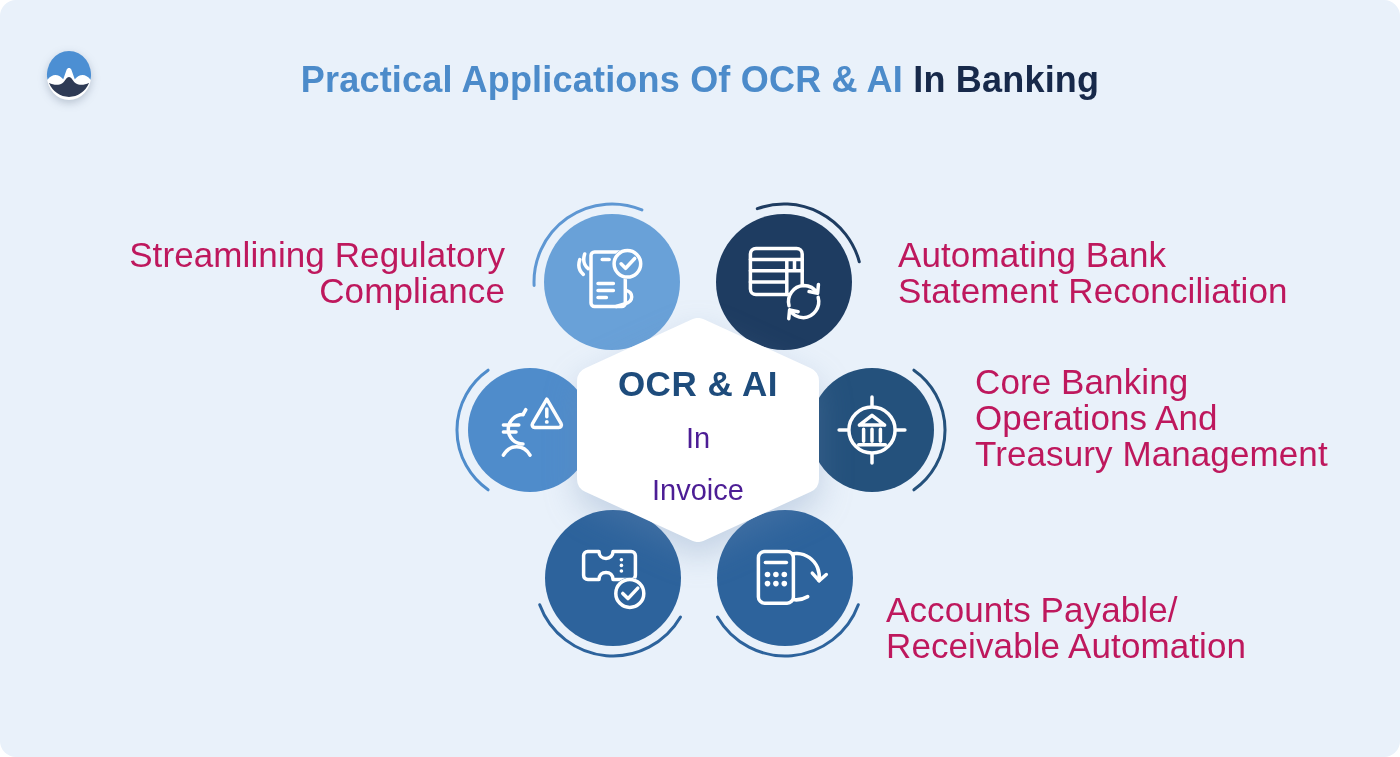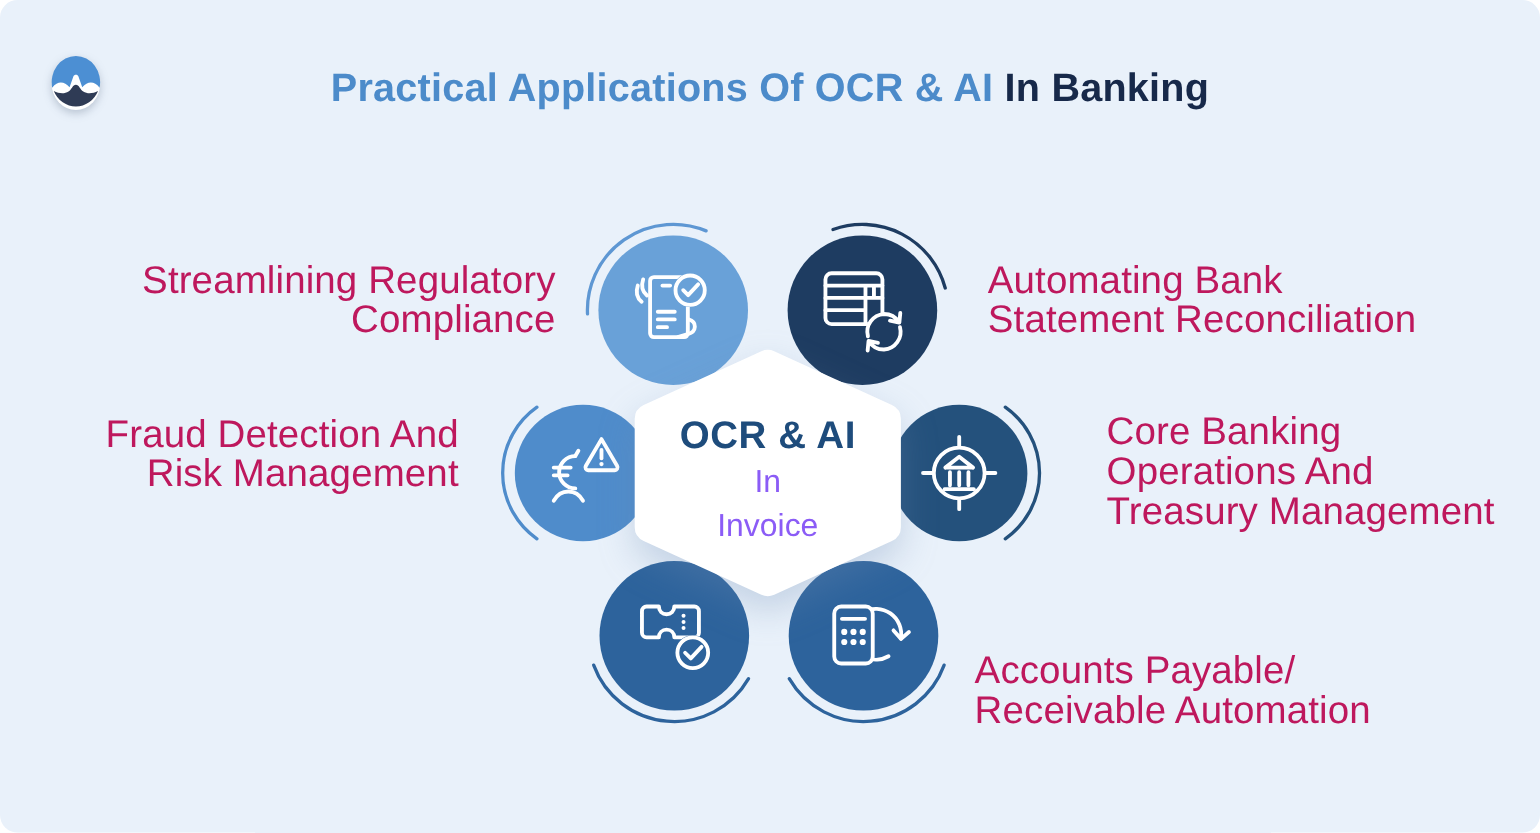--- a/index.html
+++ b/index.html
@@ -20,29 +20,29 @@
   .node .arc{fill:none;stroke:var(--arc);stroke-width:3;stroke-linecap:round;}
   .icon{stroke:#fff;stroke-width:2.5;fill:none;stroke-linecap:round;stroke-linejoin:round;}
   .icon .fillw{fill:#fff;stroke:none;}
   .icon .mask{fill:var(--c);stroke:none;}
 
   
   .hex{position:absolute;left:552px;top:295px;z-index:2;filter:drop-shadow(0 14px 16px rgba(110,140,180,.30));}
   .hex path{fill:#fff;stroke:#fff;stroke-width:28;stroke-linejoin:round;}
   .hex-text{position:absolute;left:552px;top:295px;width:292px;height:270px;z-index:3;display:flex;flex-direction:column;align-items:center;justify-content:center;padding-top:12px;box-sizing:border-box;}
   .hex-title{font-size:35px;font-weight:800;color:#1E4C7C;letter-spacing:.5px;}
-  .hex-sub{font-size:29px;font-weight:500;color:#8b5cf6;line-height:36px;margin-top:4px;}
+  .hex-sub{font-size:29px;font-weight:500;color:#4c1d95;line-height:36px;margin-top:16px;}
 
   
   .label{position:absolute;z-index:2;font-size:35px;font-weight:500;line-height:36px;color:#be185d;white-space:pre-line;letter-spacing:.1px;}
   .label.right{text-align:right;}
   .label-0{right:895px;top:237px;}
   .label-1{left:886px;top:237px;margin-left:12px;}
   .label-2{right:983px;top:377px;}
-  .label-3{left:975px;top:375px;margin-left:31px;}
+  .label-3{left:975px;top:364px;}
   .label-4{right:895px;top:544px;}
   .label-5{left:886px;top:544px;margin-top:48px;}
 </style>
 </head>
 <body>
 
 <div class="canvas">
 
   <svg class="logo" viewBox="0 0 48 52">
     <ellipse cx="24" cy="26" rx="23" ry="25" fill="#ffffff"></ellipse>
@@ -177,21 +177,19 @@
   <div class="hex-text">
     <div class="hex-title">OCR &amp; AI</div>
     <div class="hex-sub">In</div>
     <div class="hex-sub">Invoice</div>
   </div>
 
   <div class="label right label-0">Streamlining Regulatory
 Compliance</div>
   <div class="label label-1">Automating Bank
 Statement Reconciliation</div>
-  <div class="label right label-2">Fraud Detection And
-Risk Management</div>
   <div class="label label-3">Core Banking
 Operations And
 Treasury Management</div>
   <div class="label label-5">Accounts Payable/
 Receivable Automation</div>
 
 </div>
 
 </body></html>

